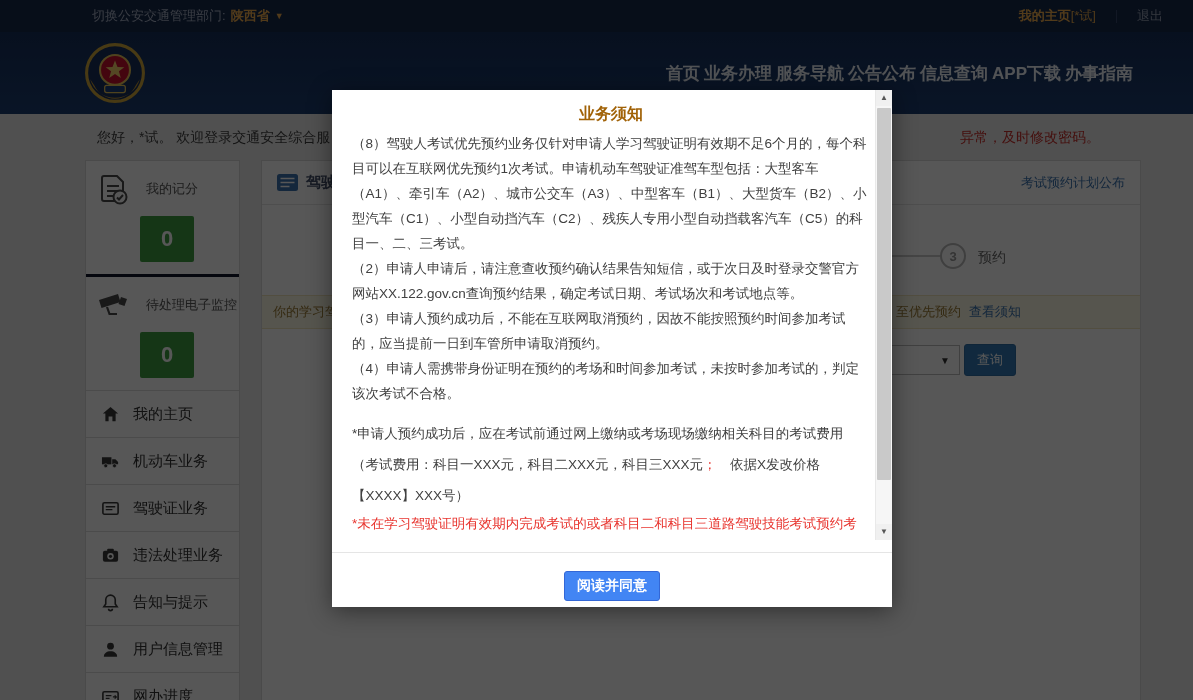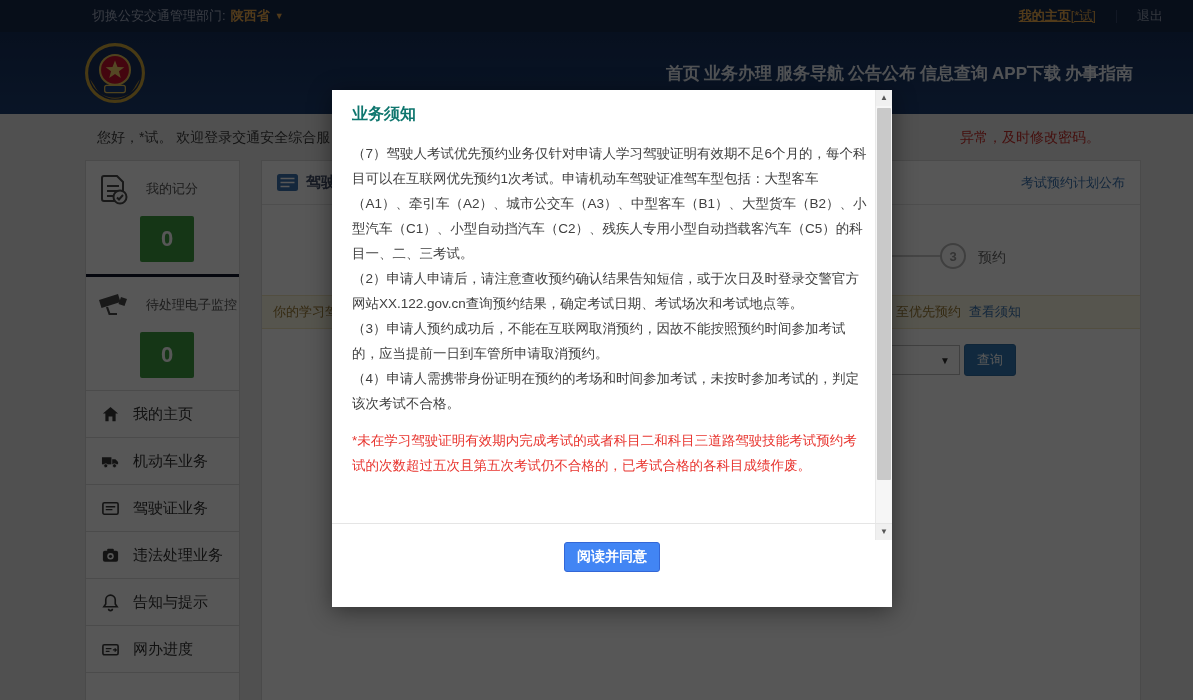--- a/index.html
+++ b/index.html
@@ -7,21 +7,21 @@
     font-family:"Liberation Sans","DejaVu Sans",sans-serif; }
   .page { position:absolute; inset:0; background:#eaeaea; }
 
   
   .topbar { height:28px; background:#16294b; display:flex; align-items:center;
     font-size:13px; color:#a8b2c6; padding:16px 30px; }
   .switch-group { margin-left:62px; display:flex; align-items:center; gap:5px; cursor:pointer; }
   .region { color:#f0ad4e; font-weight:bold; }
   .caret { font-size:9px; color:#f0ad4e; }
   .topbar-right { margin-left:auto; display:flex; align-items:center; }
-  .myhome { color:#f0ad4e; font-weight:bold; cursor:pointer;text-decoration:underline; }
+  .myhome { color:#f0ad4e; font-weight:bold; cursor:pointer; }
   .myhome-suffix { color:#e3a64a; font-weight:normal; }
   .tb-divider { width:1px; height:13px; background:#35486e; margin:0 20px; }
   .logout { color:#97a1b5; cursor:pointer; }
 
   
   .header { height:82px; background:linear-gradient(#17305b,#1d3e71); display:flex;
     align-items:center; padding:0 60px 0 84px; }
   .logo { width:62px; height:62px; flex:0 0 auto; }
   .brand { margin-left:13px; color:#fff; }
   .brand-tag { font-size:12px; color:#9fb2d4; margin-bottom:2px; }
@@ -85,37 +85,37 @@
   .query-btn { position:absolute; left:702px; top:15px; width:52px; height:32px;
     background:#337ab7; border:1px solid #2e6da4; border-radius:3px; color:#fff;
     font-size:13px; cursor:pointer; }
 
   
   .overlay { position:absolute; inset:0; background:rgba(0,0,0,0.66); z-index:5; }
   .modal { position:absolute; left:332px; top:90px; width:560px; height:517px;
     background:#fff; z-index:10; box-shadow:0 4px 22px rgba(0,0,0,.45); }
   .modal-body { position:absolute; top:0; left:0; right:17px; height:450px;
     overflow:hidden; padding:14px 5px 0 20px; }
-  .modal-title { text-align:left; font-size:16px; font-weight:bold; color:#0f766e;
-    margin-bottom:16px; }
+  .modal-title { text-align:center; font-size:16px; font-weight:bold; color:#a16207;
+    margin-bottom:6px; }
   .modal-body p { font-size:13.5px; line-height:25px; color:#404040; }
   .para-gap { height:12px; }
   .fee-para { line-height:31px !important; }
   .red-text { color:#e8342e; }
   .red-para { color:#e8342e !important; }
   
   .scrollbar { position:absolute; top:0; right:0; width:17px; height:450px;
     background:#f6f6f6; border-left:1px solid #e9e9e9; }
   .sb-arrow { position:absolute; left:0; width:16px; height:16px; text-align:center;
     font-size:8px; line-height:16px; color:#555; background:#f0f0f0; cursor:pointer; }
   .sb-up { top:0; }
   .sb-down { bottom:0; }
   .sb-thumb { position:absolute; top:18px; left:1px; width:14px; height:372px;
     background:#c9c9c9; border-radius:1px; cursor:pointer; }
-  .modal-footer { position:absolute; bottom:0; left:0; right:0; height:84px;
+  .modal-footer { position:absolute; bottom:0; left:0; right:0; height:55px;
     border-top:1px solid #e5e5e5; display:flex; justify-content:center;
     align-items:flex-start; padding-top:18px; }
   .agree-btn { width:96px; height:30px; background:#4285f4; border:1px solid #3367d6;
     border-radius:3px; color:#fff; font-size:14px; font-weight:bold; cursor:pointer; }
 </style>
 </head>
 <body>
 
 <div class="page">
 
@@ -216,20 +216,27 @@
         </div>
         <div class="menu-item">
           <svg class="menu-icon" viewBox="0 0 20 20">
               <path d="M10 2.2a5 5 0 0 0-5 5v4.3L3 14.5h14l-2-3V7.2a5 5 0 0 0-5-5z" fill="none" stroke="currentColor" stroke-width="1.7"></path>
               <path d="M8 16.5a2 2 0 0 0 4 0" fill="none" stroke="currentColor" stroke-width="1.7"></path>
             </svg>
           <span>告知与提示</span>
         </div>
         <div class="menu-item">
           <svg class="menu-icon" viewBox="0 0 20 20">
+              <circle cx="10" cy="6.5" r="3.6" fill="currentColor"></circle>
+              <path d="M3 17.5c0-3.6 3.1-5.6 7-5.6s7 2 7 5.6z" fill="currentColor"></path>
+            </svg>
+          <span>用户信息管理</span>
+        </div>
+        <div class="menu-item">
+          <svg class="menu-icon" viewBox="0 0 20 20">
               <rect x="2" y="5" width="16" height="10.5" rx="1.5" fill="none" stroke="currentColor" stroke-width="1.7"></rect>
               <path d="M5 9h6M5 12h4" stroke="currentColor" stroke-width="1.4"></path>
               <path d="M12.5 10.5h3.5m-1.6-1.7l1.7 1.7-1.7 1.7" fill="none" stroke="currentColor" stroke-width="1.3"></path>
             </svg>
           <span>网办进度</span>
         </div>
       </div>
     </div>
 
     <div class="panel">
@@ -261,25 +268,26 @@
       </div>
     </div>
   </div>
 </div>
 
 <div class="overlay"></div>
 
 <div class="modal">
   <div class="modal-body">
     <div class="modal-title">业务须知</div>
-    <p>（7）驾驶人考试优先预约业务仅针对申请人学习驾驶证明有效期不足6个月的，每个科目可以在互联网优先预约1次考试。申请机动车驾驶证准驾车型包括：大型客车（A1）、牵引车（A2）、城市公交车（A3）、中型客车（B1）、大型货车（B2）、小型汽车（C1）、小型自动挡汽车（C2）、残疾人专用小型自动挡载客汽车（C5）的科目一、二、三考试。</p>
+    <p>（8）驾驶人考试优先预约业务仅针对申请人学习驾驶证明有效期不足6个月的，每个科目可以在互联网优先预约1次考试。申请机动车驾驶证准驾车型包括：大型客车（A1）、牵引车（A2）、城市公交车（A3）、中型客车（B1）、大型货车（B2）、小型汽车（C1）、小型自动挡汽车（C2）、残疾人专用小型自动挡载客汽车（C5）的科目一、二、三考试。</p>
     <p>（2）申请人申请后，请注意查收预约确认结果告知短信，或于次日及时登录交警官方网站XX.122.gov.cn查询预约结果，确定考试日期、考试场次和考试地点等。</p>
     <p>（3）申请人预约成功后，不能在互联网取消预约，因故不能按照预约时间参加考试的，应当提前一日到车管所申请取消预约。</p>
     <p>（4）申请人需携带身份证明在预约的考场和时间参加考试，未按时参加考试的，判定该次考试不合格。</p>
     <div class="para-gap"></div>
+    <p class="fee-para"><span>*申请人预约成功后，应在考试前通过网上缴纳或考场现场缴纳相关科目的考试费用（考试费用：科目一XXX元，科目二XXX元，科目三XXX元</span><span class="red-text">；</span><span>　依据X发改价格【XXXX】XXX号）</span></p>
     <p class="red-para">*未在学习驾驶证明有效期内完成考试的或者科目二和科目三道路驾驶技能考试预约考试的次数超过五次且第五次考试仍不合格的，已考试合格的各科目成绩作废。</p>
 
   </div>
   <div class="scrollbar">
     <div class="sb-arrow sb-up">▲</div>
     <div class="sb-thumb"></div>
     <div class="sb-arrow sb-down">▼</div>
   </div>
   <div class="modal-footer">
     <button class="agree-btn">阅读并同意</button>

